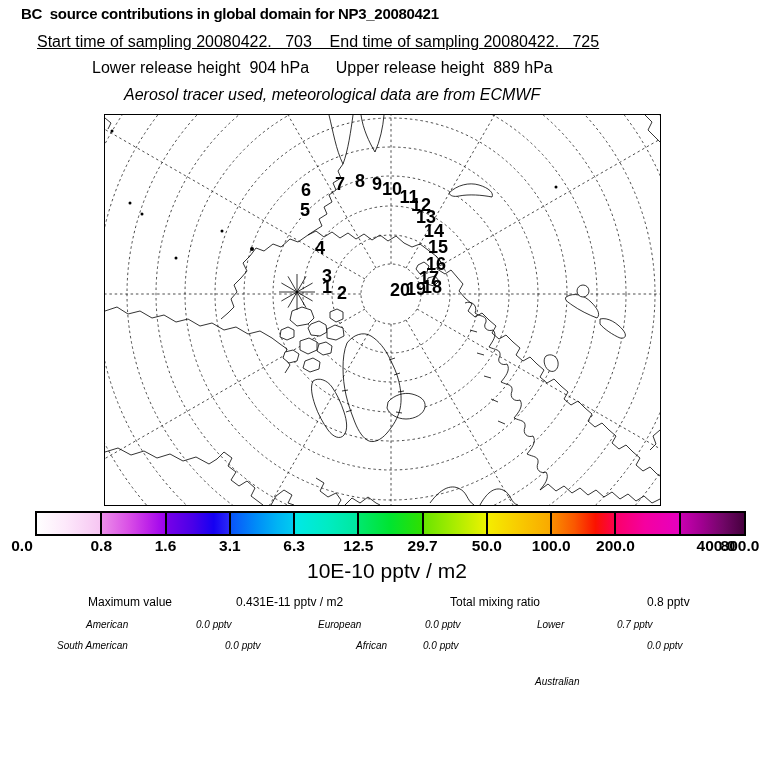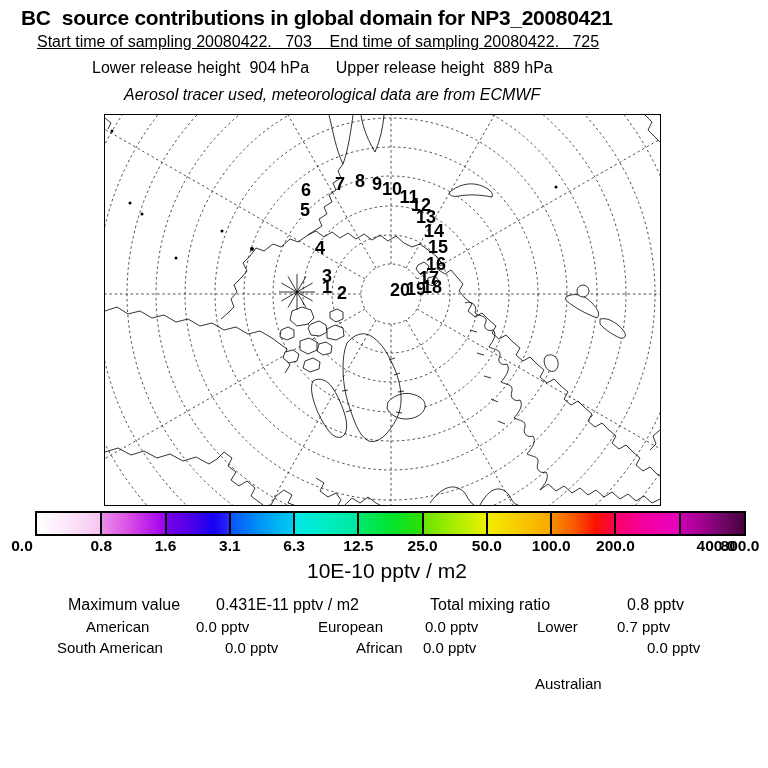--- a/index.html
+++ b/index.html
@@ -1,21 +1,21 @@
 <!DOCTYPE html>
 <html><head>
 <meta charset="utf-8">
 <style>
   html,body{margin:0;padding:0;}
   body{
     width:768px;height:768px;background:#ffffff;position:relative;
     font-family:"Liberation Sans",sans-serif;color:#000;overflow:hidden;
   }
   .abs{position:absolute;white-space:pre;line-height:1.1;}
-  .title{font-size:21px;font-weight:bold;letter-spacing:-0.3px;}
+  .title{font-size:15px;font-weight:bold;letter-spacing:-0.3px;}
   .hline{font-size:16px;}
   #map-frame{
     position:absolute;left:104px;top:114px;width:555px;height:390px;
     border:1.6px solid #000;background:#fff;box-sizing:content-box;
   }
   #map-frame svg{display:block;width:555px;height:390px;}
   .grat{fill:none;stroke:#000;stroke-width:0.7;stroke-dasharray:2.5 2.8;}
   .coast{fill:none;stroke:#000;stroke-width:0.8;}
   .isl{fill:#fff;stroke:#000;stroke-width:0.8;}
   .dot{fill:#000;stroke:none;}
@@ -23,22 +23,22 @@
   #colorbar{
     position:absolute;left:35px;top:511px;width:707px;height:21px;
     border:2px solid #000;box-sizing:content-box;
   }
   .cdiv{position:absolute;top:0;bottom:0;width:2px;background:#000;}
   .ctick{
     position:absolute;top:537px;font-size:15.5px;font-weight:bold;
     transform:translateX(-50%);white-space:pre;
   }
   .units{font-size:21px;}
-  .stat1{font-size:16px;}
-  .stat2{font-size:15px;}
+  .stat1{font-size:12px;margin-left:20px;}
+  .stat2{font-size:10px;font-style:italic;}
 </style>
 </head>
 <body>
 
 <div class="abs title" style="left:21px;top:6px;">BC  source contributions in global domain for NP3_20080421</div>
 <div class="abs hline" style="left:37px;top:33px;text-decoration:underline;">Start time of sampling 20080422.   703    End time of sampling 20080422.   725</div>
 <div class="abs hline" style="left:92px;top:59px;">Lower release height  904 hPa      Upper release height  889 hPa</div>
 <div class="abs hline" style="left:124px;top:86px;font-style:italic;">Aerosol tracer used, meteorological data are from ECMWF</div>
 
 <div id="map-frame">
@@ -165,21 +165,21 @@
     <div class="cdiv" style="left: 577.455px;"></div>
     <div class="cdiv" style="left: 641.727px;"></div>
   </div>
 <div id="ticks">
     <span class="ctick" style="left: 22px;">0.0</span>
     <span class="ctick" style="left: 101.273px;">0.8</span>
     <span class="ctick" style="left: 165.545px;">1.6</span>
     <span class="ctick" style="left: 229.818px;">3.1</span>
     <span class="ctick" style="left: 294.091px;">6.3</span>
     <span class="ctick" style="left: 358.364px;">12.5</span>
-    <span class="ctick" style="left: 422.636px;">25.0</span>
+    <span class="ctick" style="left: 422.636px;">29.7</span>
     <span class="ctick" style="left: 486.909px;">50.0</span>
     <span class="ctick" style="left: 551.182px;">100.0</span>
     <span class="ctick" style="left: 615.455px;">200.0</span>
     <span class="ctick" style="left: 716px;">400.0</span>
     <span class="ctick" style="left: 740px;">800.0</span>
   </div>
 <div class="abs units" style="left:307px;top:559px;">10E-10 pptv / m2</div>
 
 <span class="abs stat1" style="left:68px;top:596px;">Maximum value</span>
 <span class="abs stat1" style="left:216px;top:596px;">0.431E-11 pptv / m2</span>

